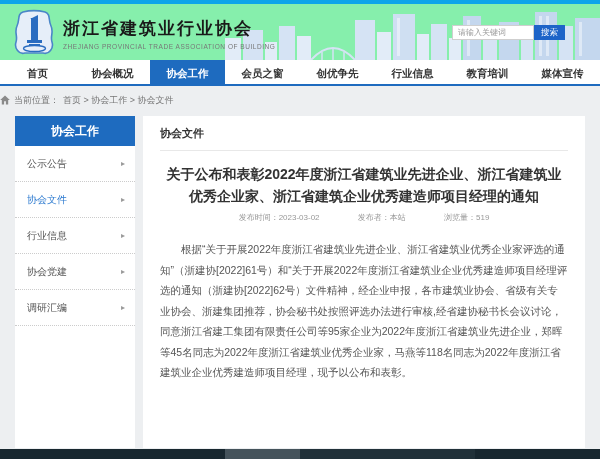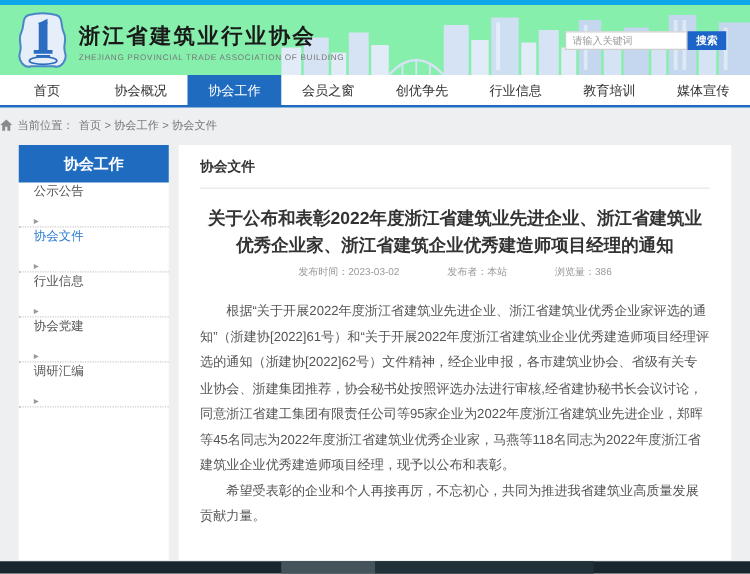--- a/index.html
+++ b/index.html
@@ -9,45 +9,45 @@
     background:#edeff1; position:relative; overflow:hidden; color:#333;
   }
   
   .header { position:absolute; left:0; top:0; width:600px; height:60px; background:#86efac; border-top:4px solid #0ea5e9; }
   .logo-wrap { position:absolute; left:12px; top:5px; display:flex; align-items:center; gap:7px; z-index:2; }
   .logo-text .cn { font-size:17px; font-weight:bold; color:#1a1a1a; letter-spacing:2px; }
   .logo-text .en { font-size:6.5px; color:#777; letter-spacing:0.55px; margin-top:3px; }
   .cityscape { position:absolute; right:0; bottom:0; z-index:1; }
   .search-wrap { position:absolute; left:452px; top:21px; height:15px; display:flex; z-index:3; }
   .search-wrap input {
-    width:98px; height:15px; border:1px solid #cfcfcf; background:#fff;
+    width:82px; height:15px; border:1px solid #cfcfcf; background:#fff;
     font-size:8px; padding:0 5px; color:#555; outline:none;
-    font-family:Liberation Sans, sans-serif;
+    font-family:Liberation Mono, monospace;
   }
   .search-wrap input::placeholder { color:#9a9a9a; }
   .search-wrap button {
     width:31px; height:15px; border:none; background:#1d64c8; color:#fff;
-    font-size:8.5px; cursor:pointer; font-family:"Liberation Sans","DejaVu Sans",sans-serif;font-weight:bold;
+    font-size:8.5px; cursor:pointer; font-family:"Liberation Sans","DejaVu Sans",sans-serif;
   }
   
   .nav { position:absolute; left:0; top:60px; width:600px; height:26px; background:#fff;
          border-bottom:2px solid #1e6bbf; display:flex; }
-  .nav-item { flex:1; text-align:center; line-height:26px; font-size:10.5px; font-weight:normal;
+  .nav-item { flex:1; text-align:center; line-height:26px; font-size:10.5px; font-weight:bold;
               color:#333; text-decoration:none; cursor:pointer; }
   .nav-item.active { background:#1e6bbf; color:#fff; }
   
   .breadcrumb { position:absolute; left:0; top:89px; width:600px; height:22px;
                 display:flex; align-items:center; gap:4px;
                 font-size:9px; color:#777; }
   
   .sidebar { position:absolute; left:15px; top:116px; width:120px; height:332px; background:#fff; }
   .sidebar-title { height:30px; background:#1e6bbf; color:#fff; font-size:12px; font-weight:bold;
                    text-align:center; line-height:30px; }
   .side-item { height:36px; padding:0 10px 0 12px; display:flex; justify-content:space-between;
-               font-size:10px; color:#555; border-bottom:1px dotted #ccc; cursor:pointer;flex-direction:column; }
+               align-items:center; font-size:10px; color:#555; border-bottom:1px dotted #ccc; cursor:pointer; }
   .side-item .arr { color:#999; font-size:8px; }
   .side-item.active .lbl { color:#2e7bd0; }
   
   .content { position:absolute; left:143px; top:116px; width:442px; height:332px; background:#fff;
              padding:0 17px; overflow:hidden; }
   .section-title { font-size:11px; font-weight:bold; color:#333; padding:10px 0 9px;
                    border-bottom:1px solid #e8e8e8; }
   .article-title { font-size:14px; font-weight:bold; color:#333; text-align:center;
                    line-height:1.55; margin:13px 4px 5px; }
   .meta { text-align:center; font-size:8px; color:#999; margin-bottom:16px; }
@@ -158,25 +158,24 @@
     <span class="arr">▸</span>
   </div>
 </div>
 
 <div class="content">
   <div class="section-title">协会文件</div>
   <h1 class="article-title">关于公布和表彰2022年度浙江省建筑业先进企业、浙江省建筑业优秀企业家、浙江省建筑企业优秀建造师项目经理的通知</h1>
   <div class="meta">
     <span>发布时间：2023-03-02</span>
     <span>发布者：本站</span>
-    <span>浏览量：386</span>
+    <span>浏览量：519</span>
   </div>
   <div class="body-text">
     <p class="indent">根据“关于开展2022年度浙江省建筑业先进企业、浙江省建筑业优秀企业家评选的通知”（浙建协[2022]61号）和“关于开展2022年度浙江省建筑业企业优秀建造师项目经理评选的通知（浙建协[2022]62号）文件精神，经企业申报，各市建筑业协会、省级有关专业协会、浙建集团推荐，协会秘书处按照评选办法进行审核,经省建协秘书长会议讨论，同意浙江省建工集团有限责任公司等95家企业为2022年度浙江省建筑业先进企业，郑晖等45名同志为2022年度浙江省建筑业优秀企业家，马燕等118名同志为2022年度浙江省建筑业企业优秀建造师项目经理，现予以公布和表彰。</p>
-    <p class="indent">希望受表彰的企业和个人再接再厉，不忘初心，共同为推进我省建筑业高质量发展贡献力量。</p>
 
   </div>
 </div>
 
 <div class="footer">
   <div class="seg1"></div>
   <div class="seg2"></div>
 </div>
 
 </body></html>

